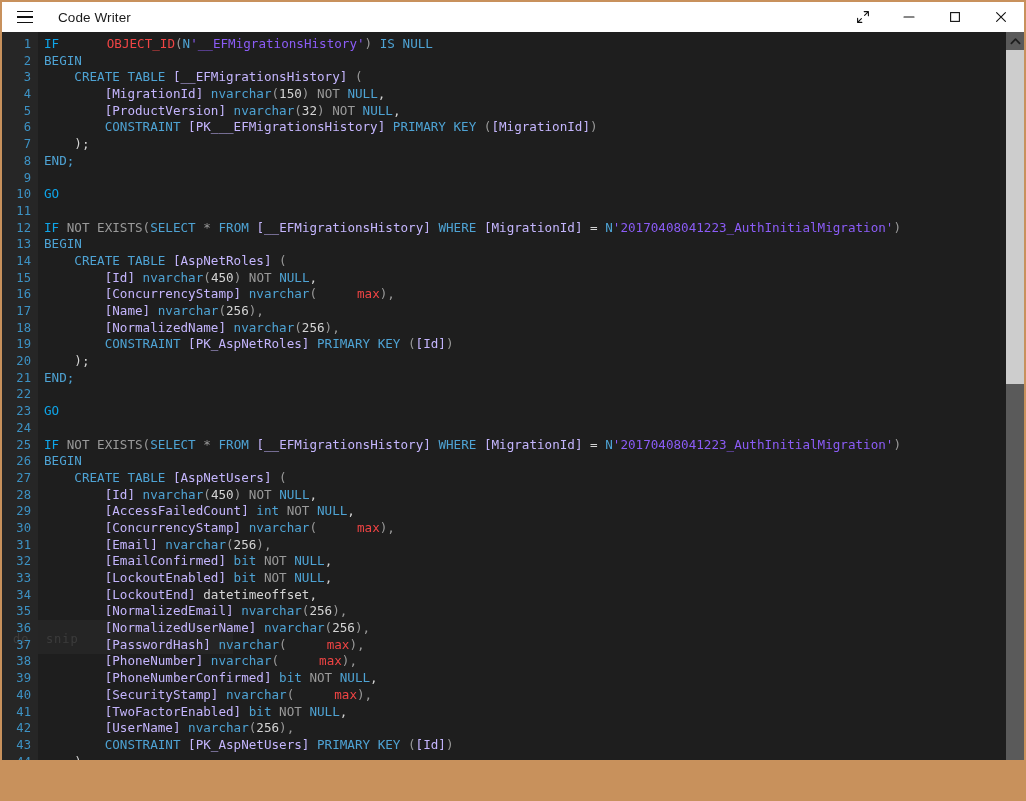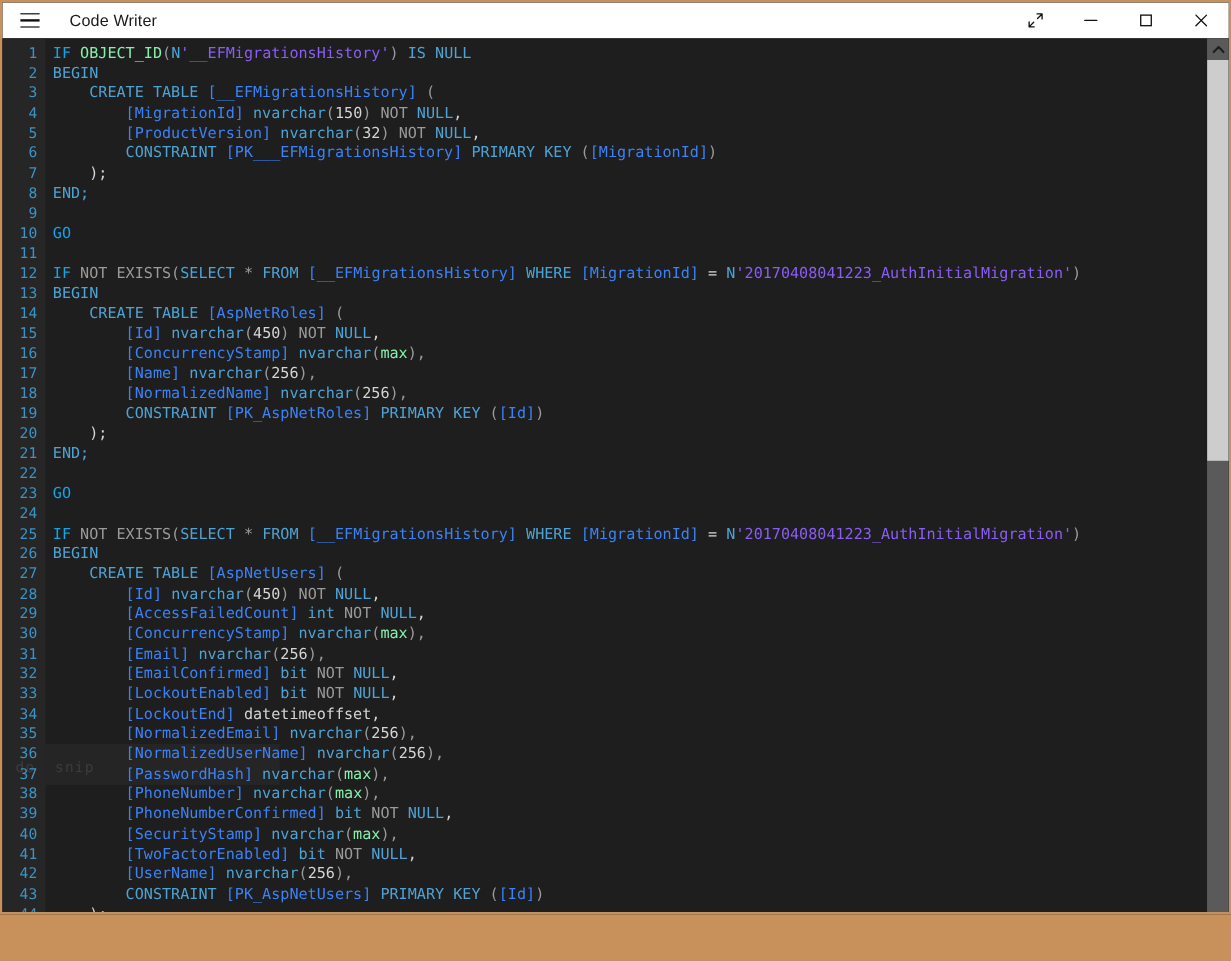--- a/index.html
+++ b/index.html
@@ -107,22 +107,22 @@
     user-select: none;
   }
   .ln-code {
     padding-left: 6px;
     color: #d4d4d4;
     white-space: pre;
   }
   
   .kw   { color: #4ea3d4; }   
   .kwc  { color: #0ea5e9; }   
-  .fn   { color: #86efac; }   
-  .id   { color: #3b82f6; }   
+  .fn   { color: #ef4444; margin-left: 40px; }   
+  .id   { color: #c4b5fd; }   
   .str  { color: #8b5cf6; }   
   .pn   { color: #9a9a9a; }
   .wh   { color: #d4d4d4; }
 
   
   #ghost-band {
     position: absolute;
     left: 36px;
     width: 195px;
     background: rgba(255,255,255,0.035);

